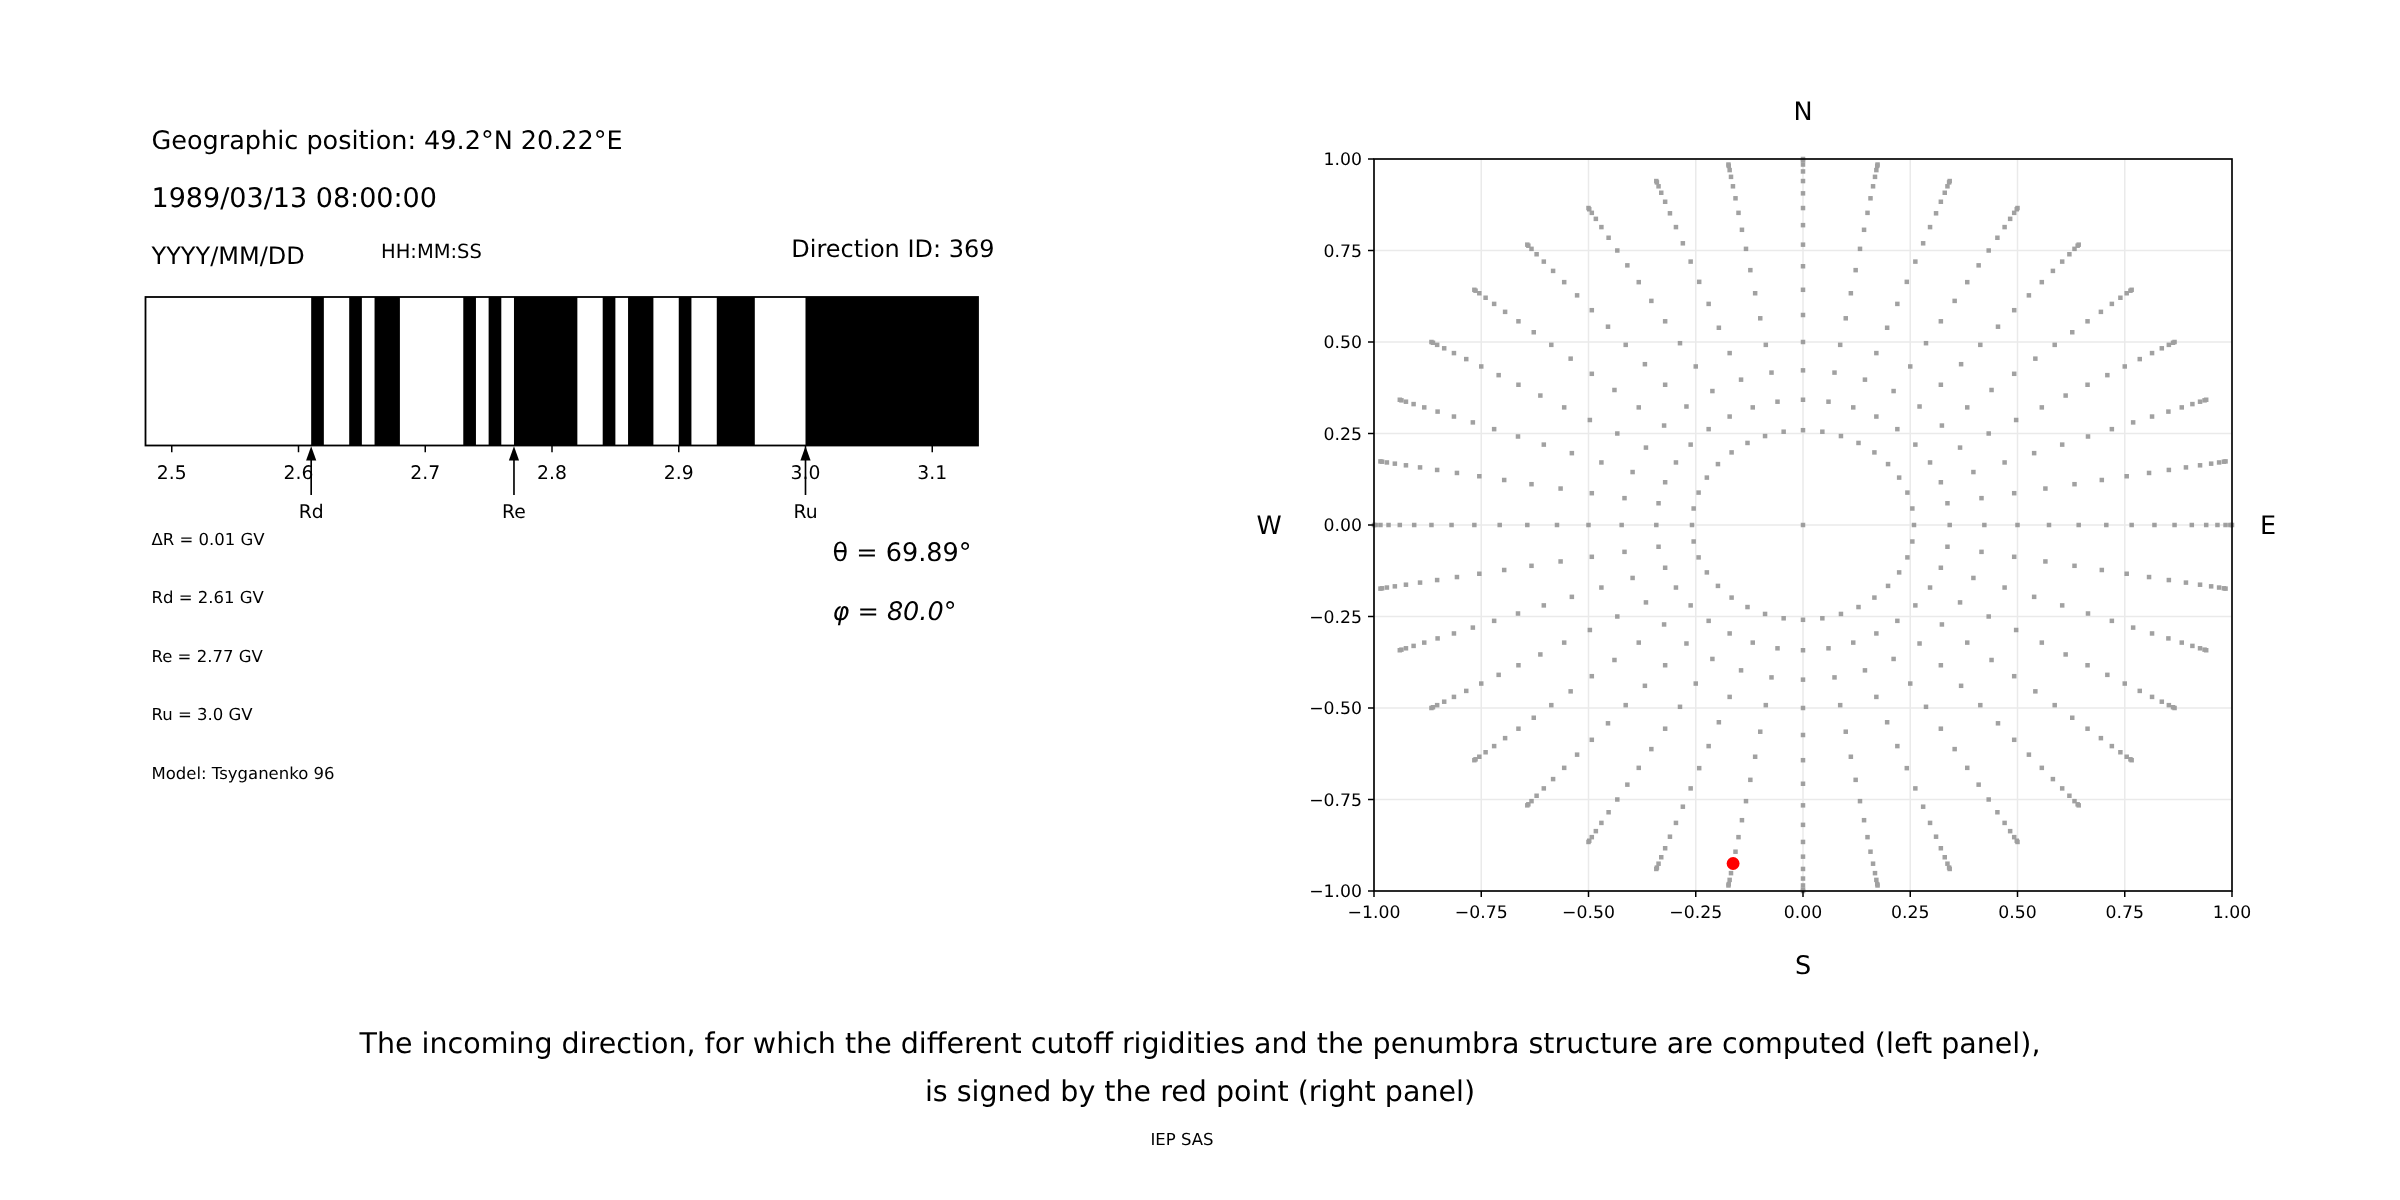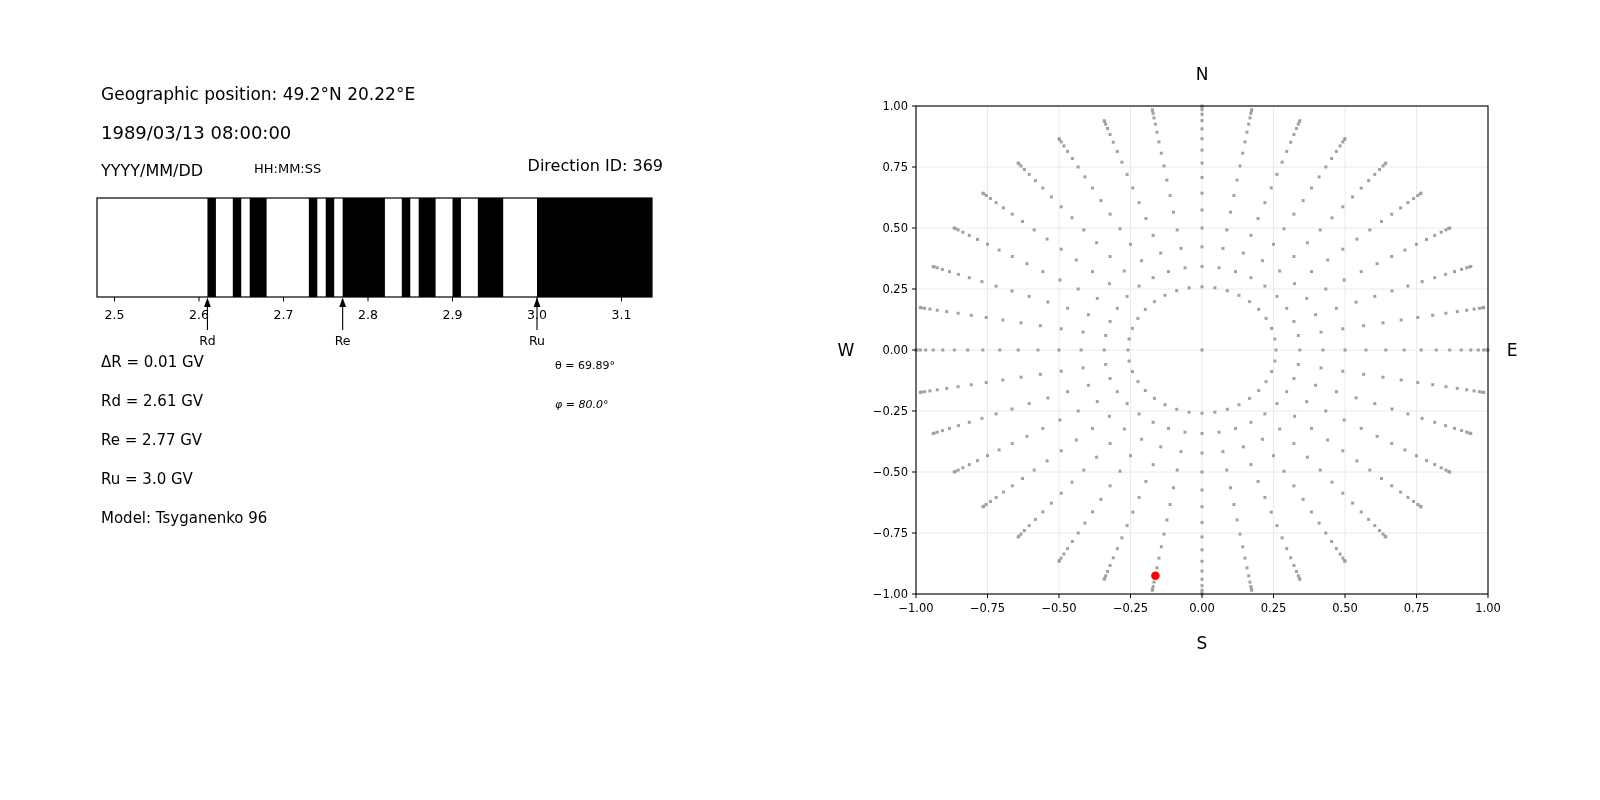--- a/index.html
+++ b/index.html
@@ -4,23 +4,23 @@
 <style>
   html,body{margin:0;padding:0;background:#ffffff;}
   .page{position:relative;width:1600px;height:800px;background:#ffffff;overflow:hidden;
         font-family:"DejaVu Sans","Liberation Sans",sans-serif;color:#000;}
   .t{position:absolute;white-space:nowrap;line-height:1.2;}
   .geo        {left:101px;top:84px;font-size:17px;}
   .datetime   {left:101px;top:122px;font-size:18px;}
   .fmt-date   {left:101px;top:161px;font-size:16px;}
   .fmt-time   {left:222px;top:161px;font-size:13px;margin-left:32px;}
   .dir-id     {right:937px;top:156px;font-size:16px;}
-  .val        {left:101px;font-size:15px;}
+  .val        {left:101px;font-size:11px;}
   .v-dr {top:353px;} .v-rd {top:392px;} .v-re {top:431px;} .v-ru {top:470px;} .v-model {top:509px;text-align:center;}
-  .ang        {left:555px;font-size:11px;}
+  .ang        {left:555px;font-size:17px;}
   .a-theta {top:359px;} .a-phi {top:398px;font-style:italic;}
   .caption    {left:0;width:1600px;text-align:center;font-size:19px;}
   .cap1 {top:685px;} .cap2 {top:717px;}
   .credit     {left:0;width:1576px;text-align:center;top:753px;font-size:11px;}
   svg{position:absolute;left:0;top:0;}
 </style>
 </head>
 <body>
 
 <div class="page">
@@ -715,13 +715,16 @@
 
   <div class="t val v-dr">ΔR = 0.01 GV</div>
   <div class="t val v-rd">Rd = 2.61 GV</div>
   <div class="t val v-re">Re = 2.77 GV</div>
   <div class="t val v-ru">Ru = 3.0 GV</div>
   <div class="t val v-model">Model: Tsyganenko 96</div>
 
   <div class="t ang a-theta">θ = 69.89°</div>
   <div class="t ang a-phi">φ = 80.0°</div>
 
+  <div class="t caption cap1">The incoming direction, for which the different cutoff rigidities and the penumbra structure are computed (left panel),</div>
+  <div class="t caption cap2">is signed by the red point (right panel)</div>
+  <div class="t credit">IEP SAS</div>
 </div>
 
 </body></html>

